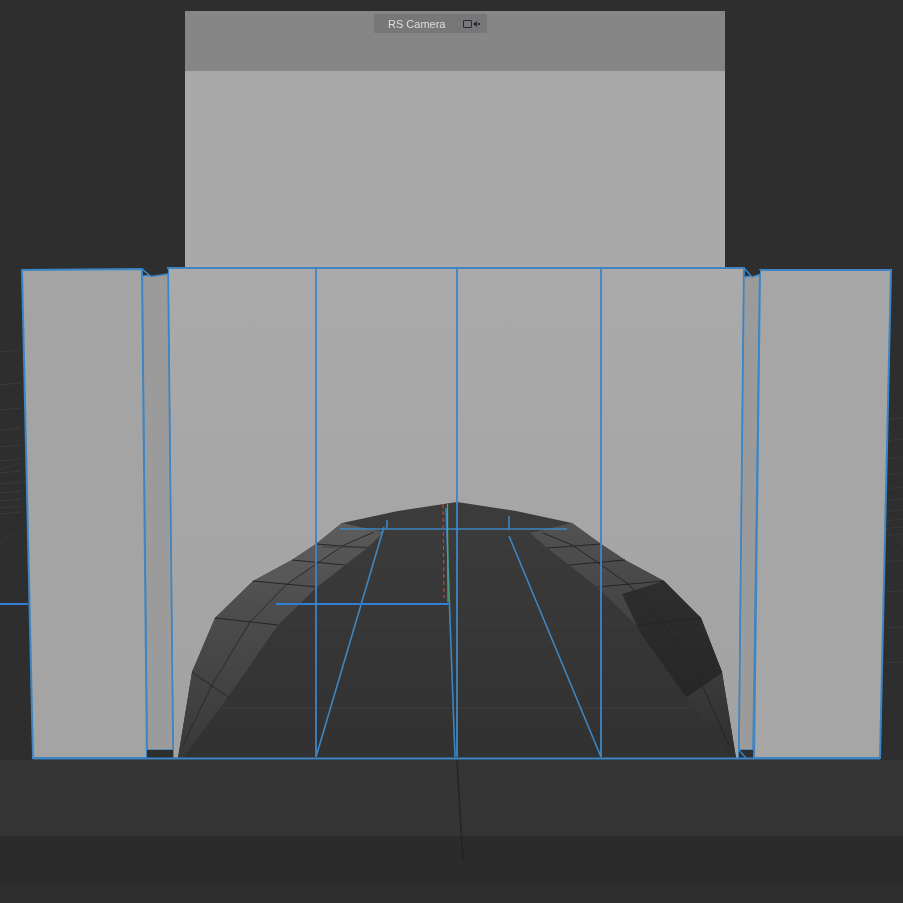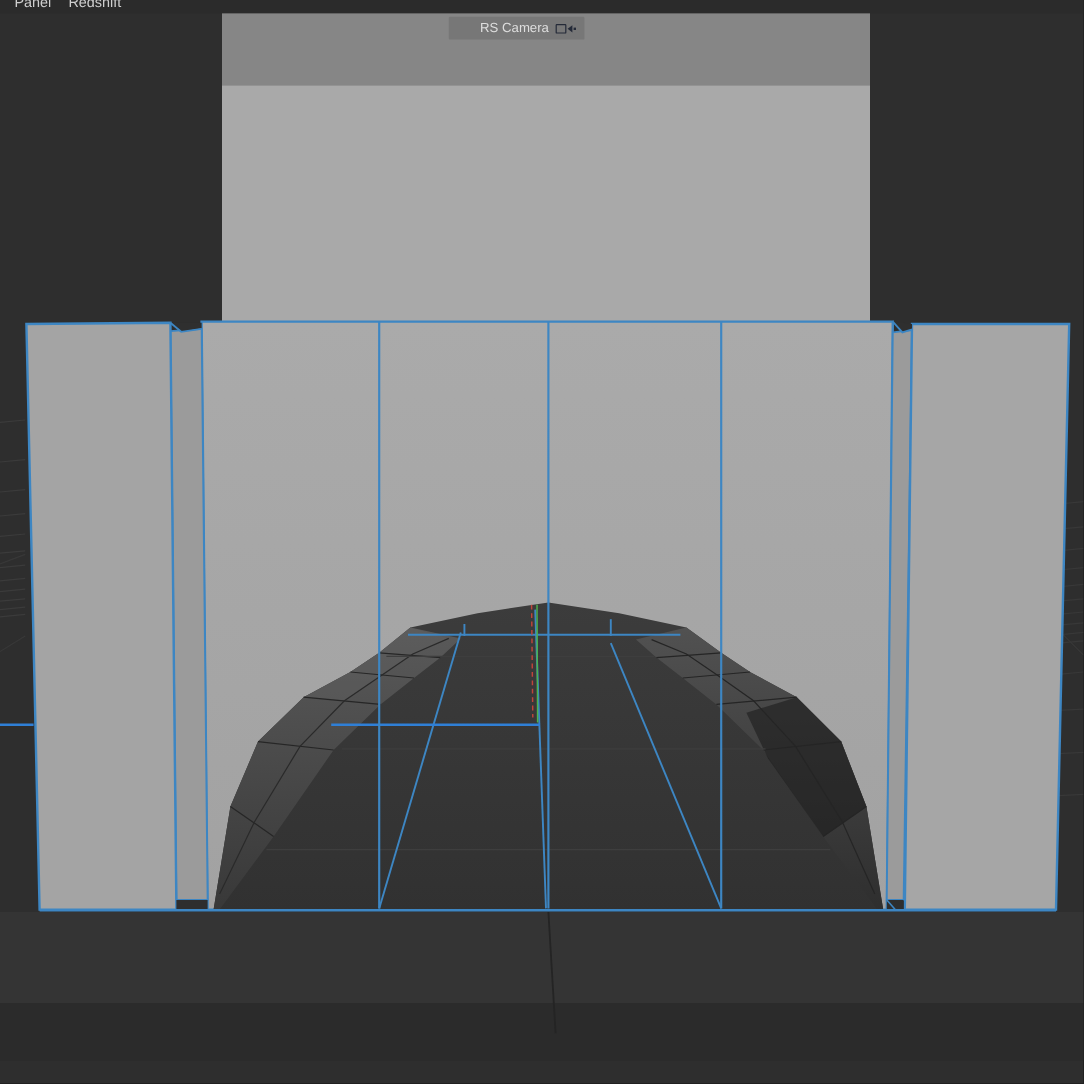--- a/index.html
+++ b/index.html
@@ -13,21 +13,21 @@
   .menu-item.panel{left:12px;}
   .menu-item.redshift{left:57px;}
 
   
   #vp{position:absolute;left:0;top:0;z-index:1;}
 
   
   .cam-label{position:absolute;left:374px;top:14px;width:113px;height:19px;
              background:#777777;border-radius:1px;display:flex;align-items:center;
              z-index:6;cursor:default;}
-  .cam-label .txt{font-size:11px;color:#dedede;padding-left:26px;flex:1;}
+  .cam-label .txt{font-size:11px;color:#dedede;padding-left:14px;flex:1;}
   .cam-icon{display:inline-flex;align-items:center;margin-right:7px;}
   .cam-body{width:7px;height:6px;border:1.5px solid #242a38;border-radius:1px;display:inline-block;}
   .cam-lens{width:0;height:0;border-top:3px solid transparent;border-bottom:3px solid transparent;
             border-right:4px solid #242a38;display:inline-block;margin-left:1px;}
   .cam-dot{width:2px;height:2px;background:#242a38;display:inline-block;margin-left:1px;}
 
   
   .status-bar{position:absolute;left:0;top:884px;width:903px;height:19px;
               background:#1f1f1f;border-top:1px solid #4b4b4b;box-sizing:border-box;
               z-index:5;overflow:hidden;}
@@ -145,24 +145,20 @@
       <g>
         <rect x="147" y="750" width="26" height="8" fill="#2e2e2e"></rect>
         <rect x="739" y="750" width="14" height="8" fill="#2e2e2e"></rect>
         <line x1="739" y1="750" x2="746" y2="758" stroke="#3d86c3" stroke-width="1.3"></line>
       </g>
 
       <line x1="33" y1="758.5" x2="880" y2="758.5" stroke="#3d86c3" stroke-width="2"></line>
     </g>
   </svg>
 
-  <div class="menu-bar">
-    <span class="menu-item panel">Panel</span>
-    <span class="menu-item redshift">Redshift</span>
-  </div>
 
   <div class="cam-label">
     <span class="txt">RS Camera</span>
     <span class="cam-icon">
       <span class="cam-body"></span>
         <span class="cam-lens"></span>
         <span class="cam-dot"></span>
     </span>
   </div>
 

